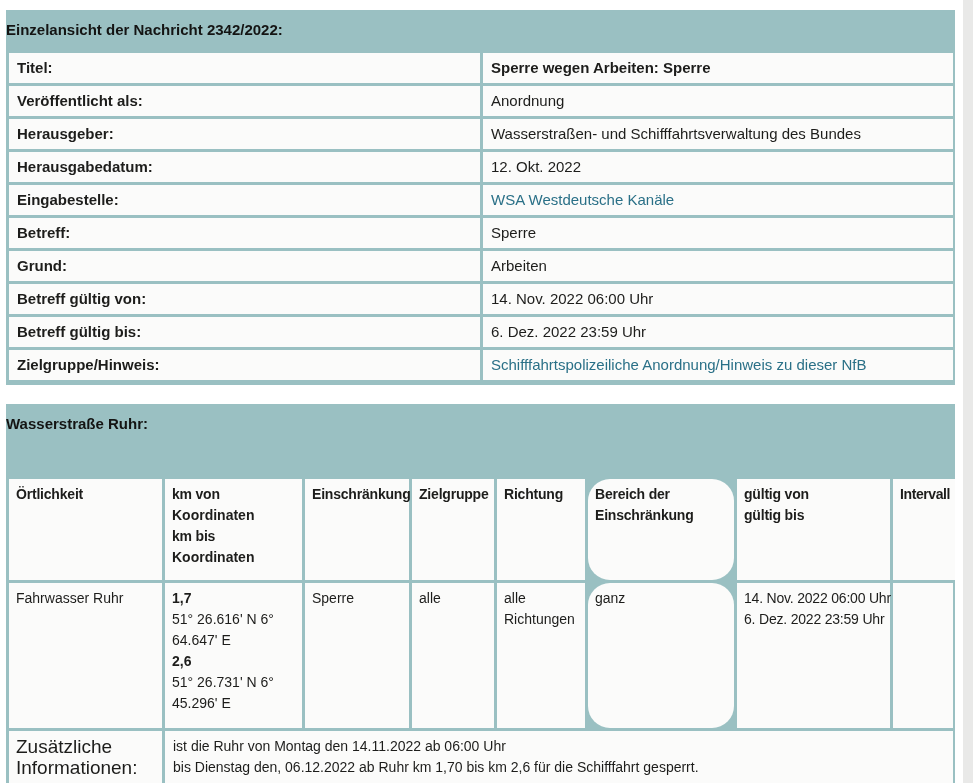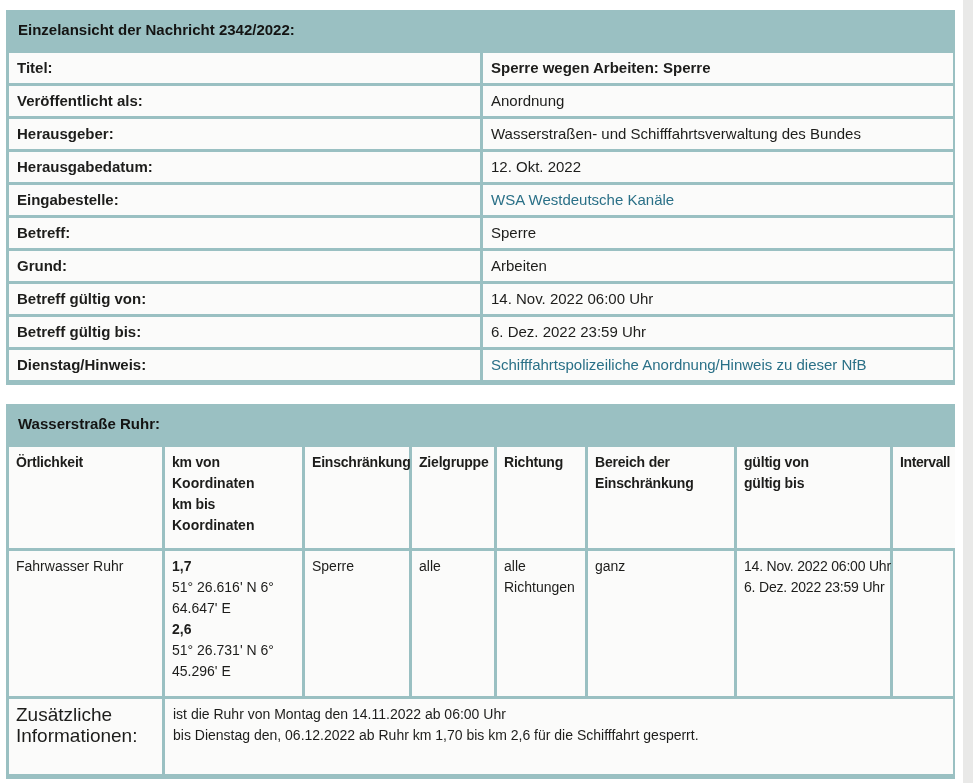--- a/index.html
+++ b/index.html
@@ -19,54 +19,54 @@
   .scrollbar{
     position:absolute;top:0;right:0;width:10px;height:783px;
     background:var(--track);
   }
   .section{
     margin:0 18px 0 6px;
     background:var(--teal);
   }
   .section.first{margin-top:10px;margin-bottom:19px;}
   .band{
-    height:40px;line-height:40px;padding-left:12px;
+    height:40px;line-height:40px;
     font-size:15px;font-weight:bold;color:#141413;
   }
   .tbl{
     padding:3px 2px 5px 3px;
     display:flex;flex-direction:column;gap:3px;
   }
   
   .row{display:flex;gap:3px;min-height:30px;}
   .cell{
     background:var(--cell);padding:4px 8px;
     font-size:15px;line-height:21px;
   }
   .row .label{width:471px;flex-shrink:0;font-weight:bold;}
   .row .value{flex:1;}
   .b{font-weight:bold;}
   a.val-link{color:var(--link);text-decoration:none;cursor:pointer;}
   
   .hrow,.drow,.arow{display:flex;gap:3px;}
-  .hrow{min-height:101px;}
+  .hrow{min-height:101px;margin-top:32px;}
   .drow{min-height:145px;}
   .arow{min-height:75px;}
   .c{
     background:var(--cell);padding:5px 5px 5px 7px;
     font-size:14px;line-height:21px;flex-shrink:0;
   }
   .hrow .c{font-weight:bold;letter-spacing:-0.2px;}
   .hrow .c .n{font-weight:bold;letter-spacing:0;}
   .c:nth-child(1){width:153px;}
   .c:nth-child(2){width:137px;}
   .c:nth-child(3){width:104px;}
   .c:nth-child(4){width:82px;}
   .c:nth-child(5){width:88px;}
-  .c:nth-child(6){width:146px;}
+  .c:nth-child(6){width:146px;border-radius:22px;}
   .c:nth-child(7){width:153px;}
   .c:nth-child(8){flex:1;width:auto;letter-spacing:-0.4px;}
   .tight{white-space:nowrap;letter-spacing:-0.2px;}
   .arow .alabel{
     width:153px;flex-shrink:0;background:var(--cell);
     padding:5px 5px 5px 7px;font-size:19px;line-height:21px;font-weight:normal;
   }
   .arow .avalue{
     flex:1;background:var(--cell);
     padding:5px 8px;font-size:14px;line-height:21px;
@@ -108,21 +108,21 @@
       </div>
       <div class="row">
         <div class="cell label">Betreff gültig von:</div>
         <div class="cell value">14. Nov. 2022 06:00 Uhr</div>
       </div>
       <div class="row">
         <div class="cell label">Betreff gültig bis:</div>
         <div class="cell value">6. Dez. 2022 23:59 Uhr</div>
       </div>
       <div class="row">
-        <div class="cell label">Dienstag/Hinweis:</div>
+        <div class="cell label">Zielgruppe/Hinweis:</div>
         <div class="cell value"><a class="val-link">Schifffahrtspolizeiliche Anordnung/Hinweis zu dieser NfB</a></div>
       </div>
     </div>
 </div>
 
 <div class="section">
   <div class="band">Wasserstraße Ruhr:</div>
   <div class="tbl">
     <div class="hrow">
         <div class="c">

